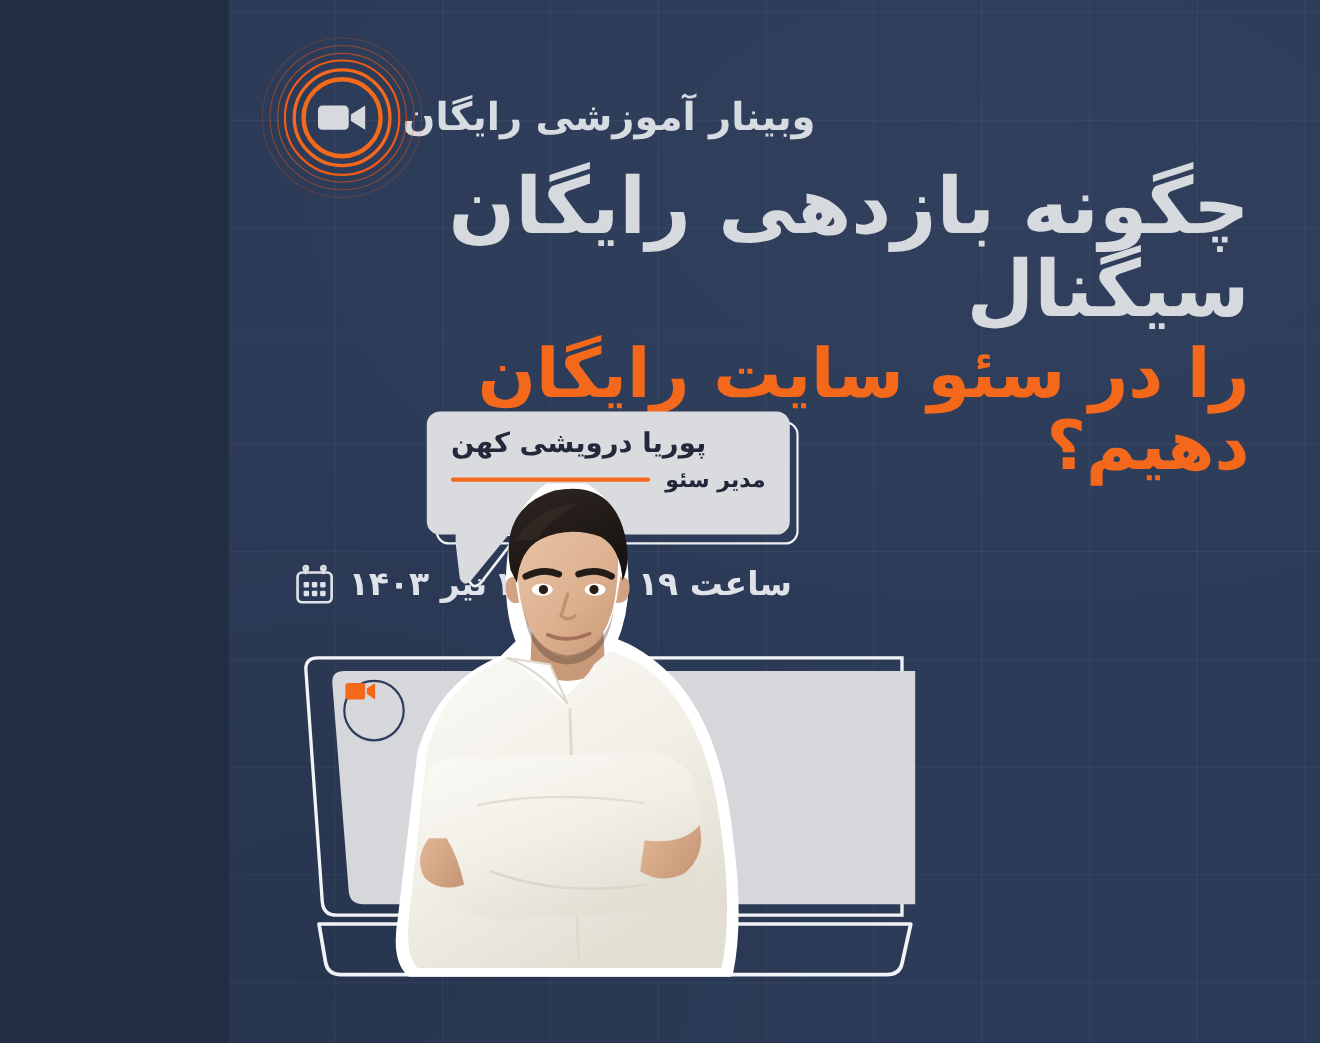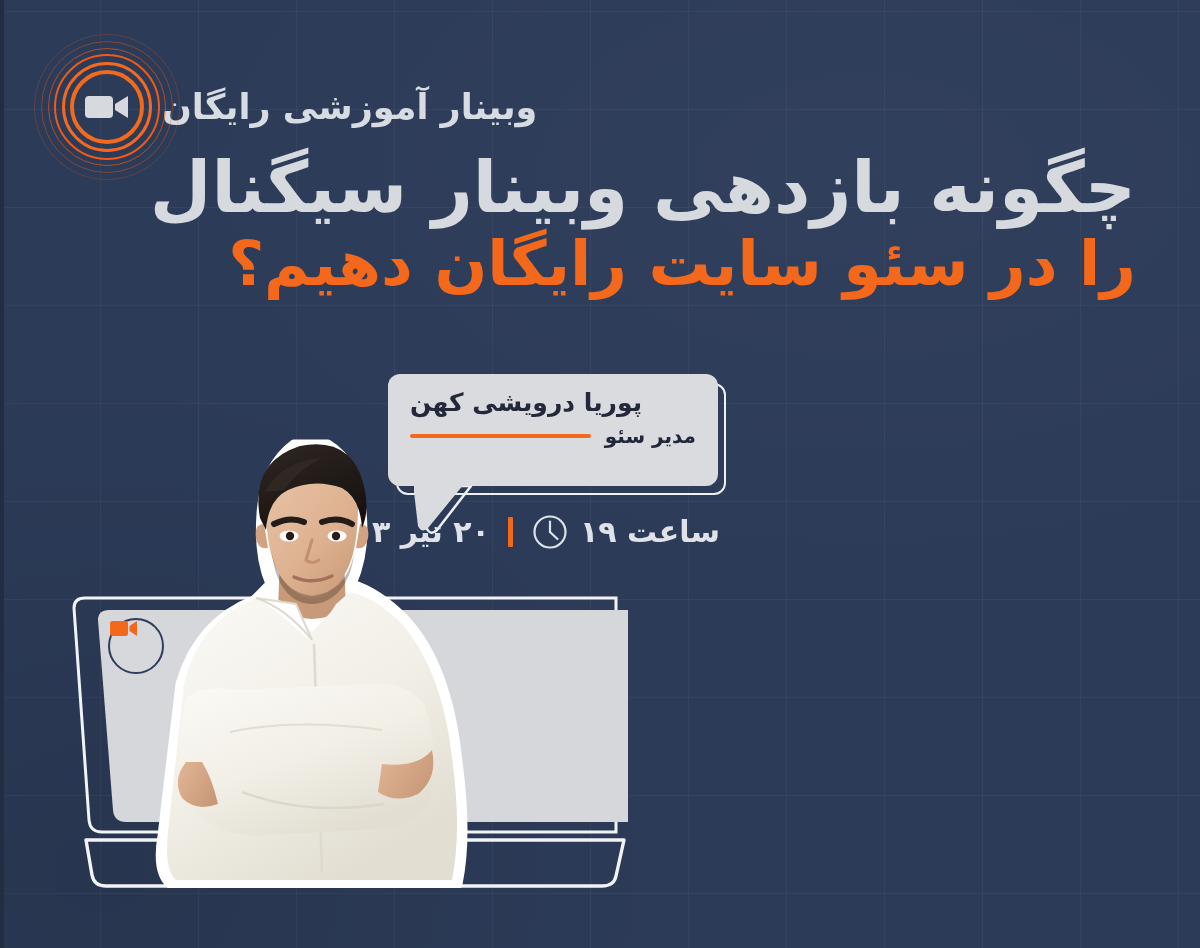--- a/index.html
+++ b/index.html
@@ -3,21 +3,21 @@
 <meta charset="utf-8">
 <title>JetSEO Webinar Banner</title>
 <style>
   html,body{margin:0;padding:0;}
   body{
     background:#222d44;
     font-family:"DejaVu Sans","Liberation Sans",sans-serif;
   }
   .banner{
     position:relative;
-    width:1196px;
+    width:992px;
     height:948px;
     overflow:hidden;
     background-color:#2c3b58;
     background-image:
       linear-gradient(to right, rgba(255,255,255,0.045) 1px, transparent 1px),
       linear-gradient(to bottom, rgba(255,255,255,0.045) 1px, transparent 1px);
     background-size:98px 98px;
     background-position:-2px 11px;
   }
   
@@ -184,21 +184,21 @@
       <svg class="cam-glyph" viewBox="0 0 44 26">
         <rect x="0" y="2" width="28" height="22" rx="4" fill="#d6d9de"></rect>
         <path d="M30 10 L43 2 L43 24 L30 16 Z" fill="#d6d9de"></path>
       </svg>
     </div>
 
     <div class="webinar-label">وبینار آموزشی رایگان</div>
   </div>
 
   <div class="headline">
-    <span class="ln ln-1">چگونه بازدهی وبینار سیگنال</span>
+    <span class="ln ln-1">چگونه بازدهی رایگان سیگنال</span>
     <span class="ln ln-2">را در سئو سایت رایگان دهیم؟</span>
   </div>
 
   <div class="speaker-wrap">
     <div class="speaker-outline"></div>
 
     <svg class="bubble-tail" style="left:33px;top:112px;" viewBox="0 0 56 50">
       <path d="M2 0 L50 0 L16 44 Q10 50 6 43 L2 10 Z" fill="none" stroke="#eef0f3" stroke-width="2.5" stroke-linejoin="round"></path>
     </svg>
 

